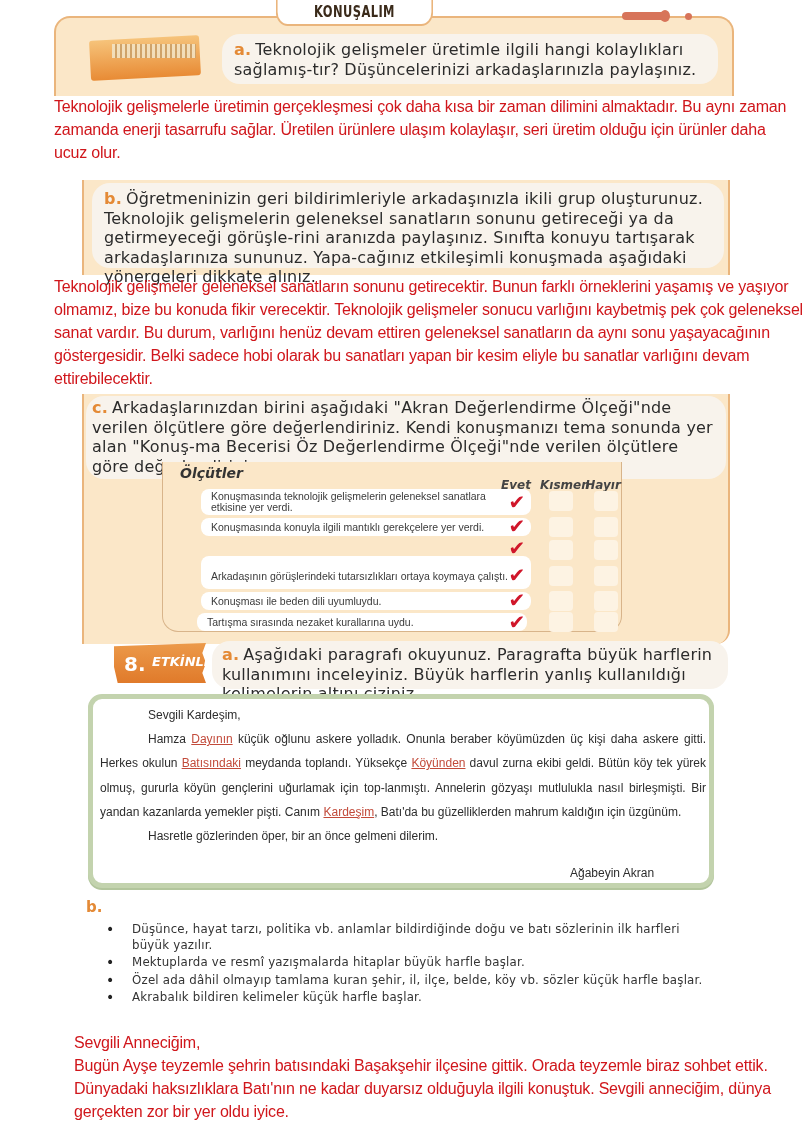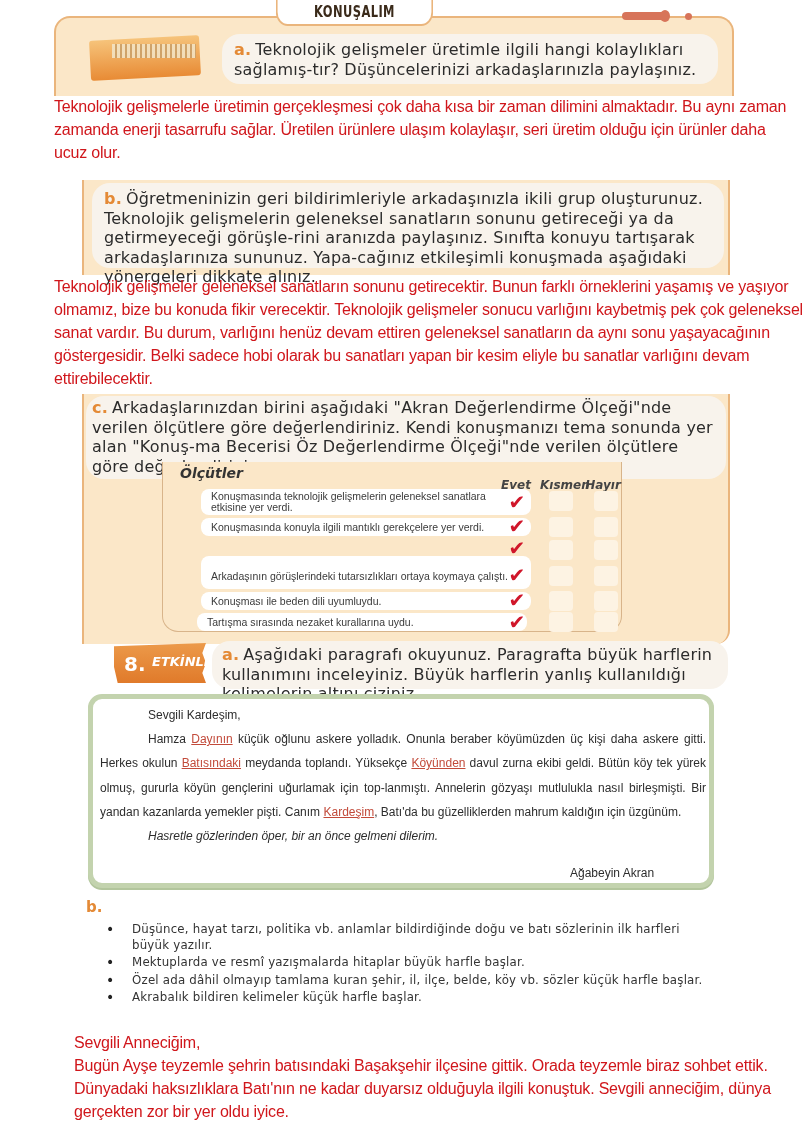--- a/index.html
+++ b/index.html
@@ -185,21 +185,21 @@
 <div class="abs etk-label">ETKİNLİK</div>
 
 <div class="abs q-box q-8a">
   <span class="q-letter">a.</span><span>Aşağıdaki paragrafı okuyunuz. Paragrafta büyük harflerin kullanımını inceleyiniz. Büyük harflerin yanlış kullanıldığı kelimelerin altını çiziniz.</span>
 </div>
 
 <div class="abs letter"></div>
 <div class="abs letter-text letter-body">
   <div style="padding-left:48px;">Sevgili Kardeşim,</div>
   <div style="text-indent:48px;"><span>Hamza </span><span class="ul">Dayının</span><span> küçük oğlunu askere yolladık. Onunla beraber köyümüzden üç kişi daha askere gitti. Herkes okulun </span><span class="ul">Batısındaki</span><span> meydanda toplandı. Yüksekçe </span><span class="ul">Köyünden</span><span> davul zurna ekibi geldi. Bütün köy tek yürek olmuş, gururla köyün gençlerini uğurlamak için top-lanmıştı. Annelerin gözyaşı mutlulukla nasıl birleşmişti. Bir yandan kazanlarda yemekler pişti. Canım </span><span class="ul">Kardeşim</span><span>, Batı'da bu güzelliklerden mahrum kaldığın için üzgünüm.</span></div>
-  <div style="padding-left:48px;font-style:italic;">Hasretle gözlerinden öper, bir an önce gelmeni dilerim.</div>
+  <div style="padding-left:48px;">Hasretle gözlerinden öper, bir an önce gelmeni dilerim.</div>
 </div>
 <div class="abs letter-text signature">Ağabeyin Akran</div>
 
 <div class="abs b-label">b.</div>
 <ul class="abs rules">
   <li>Düşünce, hayat tarzı, politika vb. anlamlar bildirdiğinde doğu ve batı sözlerinin ilk harfleri büyük yazılır.</li>
   <li>Mektuplarda ve resmî yazışmalarda hitaplar büyük harfle başlar.</li>
   <li>Özel ada dâhil olmayıp tamlama kuran şehir, il, ilçe, belde, köy vb. sözler küçük harfle başlar.</li>
   <li>Akrabalık bildiren kelimeler küçük harfle başlar.</li>
 </ul>

